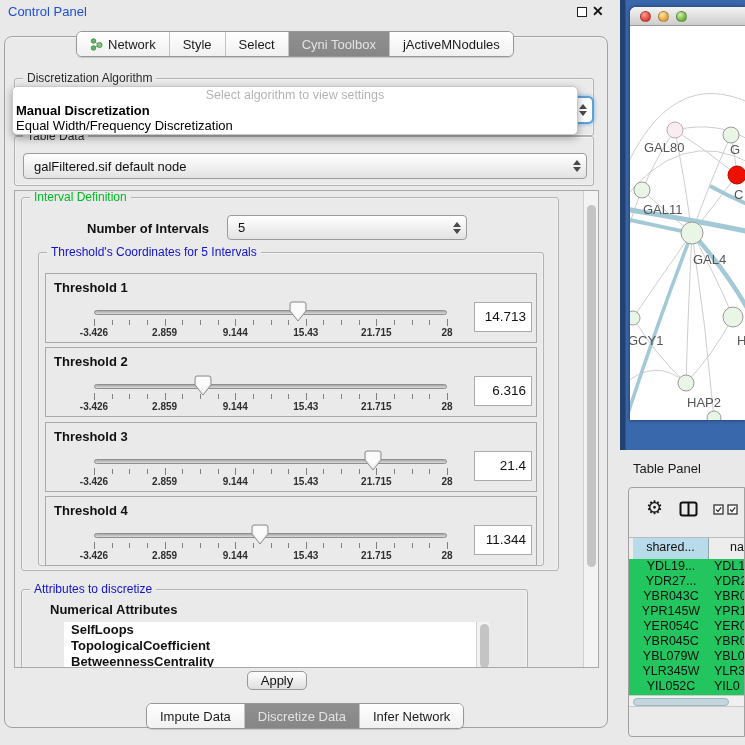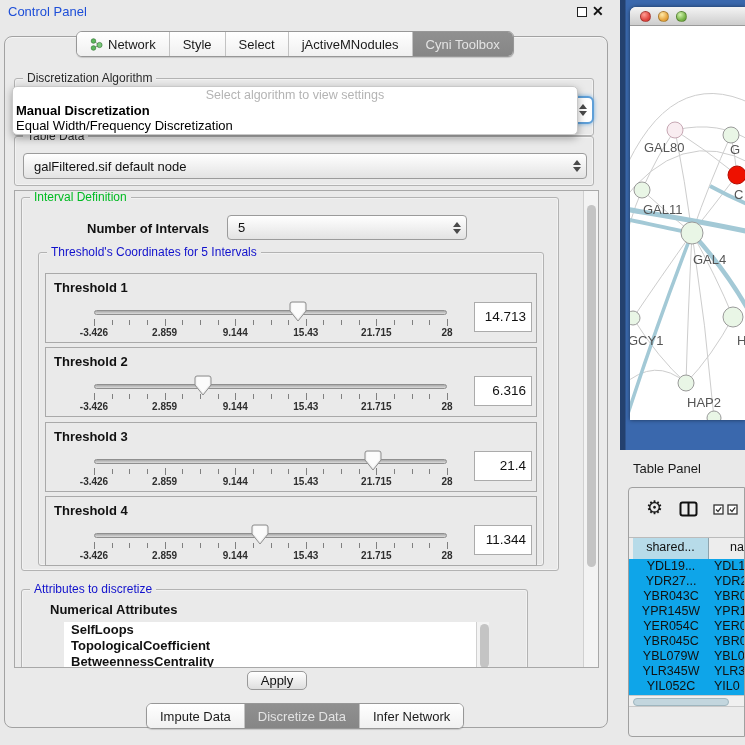--- a/index.html
+++ b/index.html
@@ -93,21 +93,21 @@
                background:#ebebeb; overflow:hidden; }
   #tp-toolbar { position:absolute; left:0; top:0; width:100%; height:49px; }
   #gear-icon { position:absolute; left:17px; top:8px; font-size:19px; color:#1a1a1a; }
   #split-icon { position:absolute; left:50px; top:13px; }
   #check-icons { position:absolute; left:84px; top:16px; display:flex; gap:3px; }
   #tp-header { position:absolute; left:0; top:49px; width:100%; height:35px; background:#ededed; border-top:1px solid #bbb; border-bottom:1px solid #a9a9a9; }
   #tp-h1 { position:absolute; left:4px; top:0; width:76px; height:100%; background:#b7dbe9; border-right:1px solid #8fa4ad;
            font-size:12.5px; text-align:center; line-height:19px; color:#111; overflow:hidden; white-space:nowrap; }
   #tp-h2 { position:absolute; left:81px; top:0; right:0; height:100%; font-size:12.5px; line-height:19px; color:#111;
            text-align:right; overflow:hidden; white-space:nowrap; }
-  #tp-rows { position:absolute; left:0; top:71px; width:100%; height:136px; background:#0ea5e9; overflow:hidden;text-decoration:underline; }
+  #tp-rows { position:absolute; left:0; top:71px; width:100%; height:136px; background:#22c55e; overflow:hidden;text-decoration:underline; }
   .tp-row { position:relative; height:15px; font-size:12.5px; line-height:15px; white-space:nowrap; }
   .tp-c1 { position:absolute; left:4px; width:76px; text-align:center; overflow:hidden; }
   .tp-c2 { position:absolute; left:85px; right:0; overflow:hidden; }
   #tp-hscroll { position:absolute; left:0; top:207px; width:100%; height:12px; background:#f0f0f0; border-top:1px solid #c9c9c9; border-bottom:1px solid #c9c9c9; }
   #tp-hthumb { position:absolute; left:4px; top:2px; width:96px; height:8px; background:#c3d6de; border:1px solid #9fb6bf; border-radius:4px; }
 
   svg text { font-family:"Liberation Sans", sans-serif; }
 </style>
 </head>
 <body>
@@ -130,25 +130,25 @@
     <circle cx="9.5" cy="7" r="2.6" fill="#7ac87a" stroke="#3a7a3a" stroke-width="0.7"></circle>
   </svg>
 <span>Network</span>
     </div>
     <div class="tab-seg">
       <span>Style</span>
     </div>
     <div class="tab-seg">
       <span>Select</span>
     </div>
+    <div class="tab-seg active">
+      <span>Cyni Toolbox</span>
+    </div>
     <div class="tab-seg">
       <span>jActiveMNodules</span>
-    </div>
-    <div class="tab-seg active">
-      <span>Cyni Toolbox</span>
     </div>
   </div>
 
 <div class="group" id="group-algo" style="left:14px; top:78px; width:580px; height:58px;">
   <span class="group-title t-dark">Discretization Algorithm</span>
 </div>
 <div class="abs combo" id="algo-combo">
   <span class="val">Select algorithm to view settings</span>
   <span class="spinner">
       <span class="up"></span>

